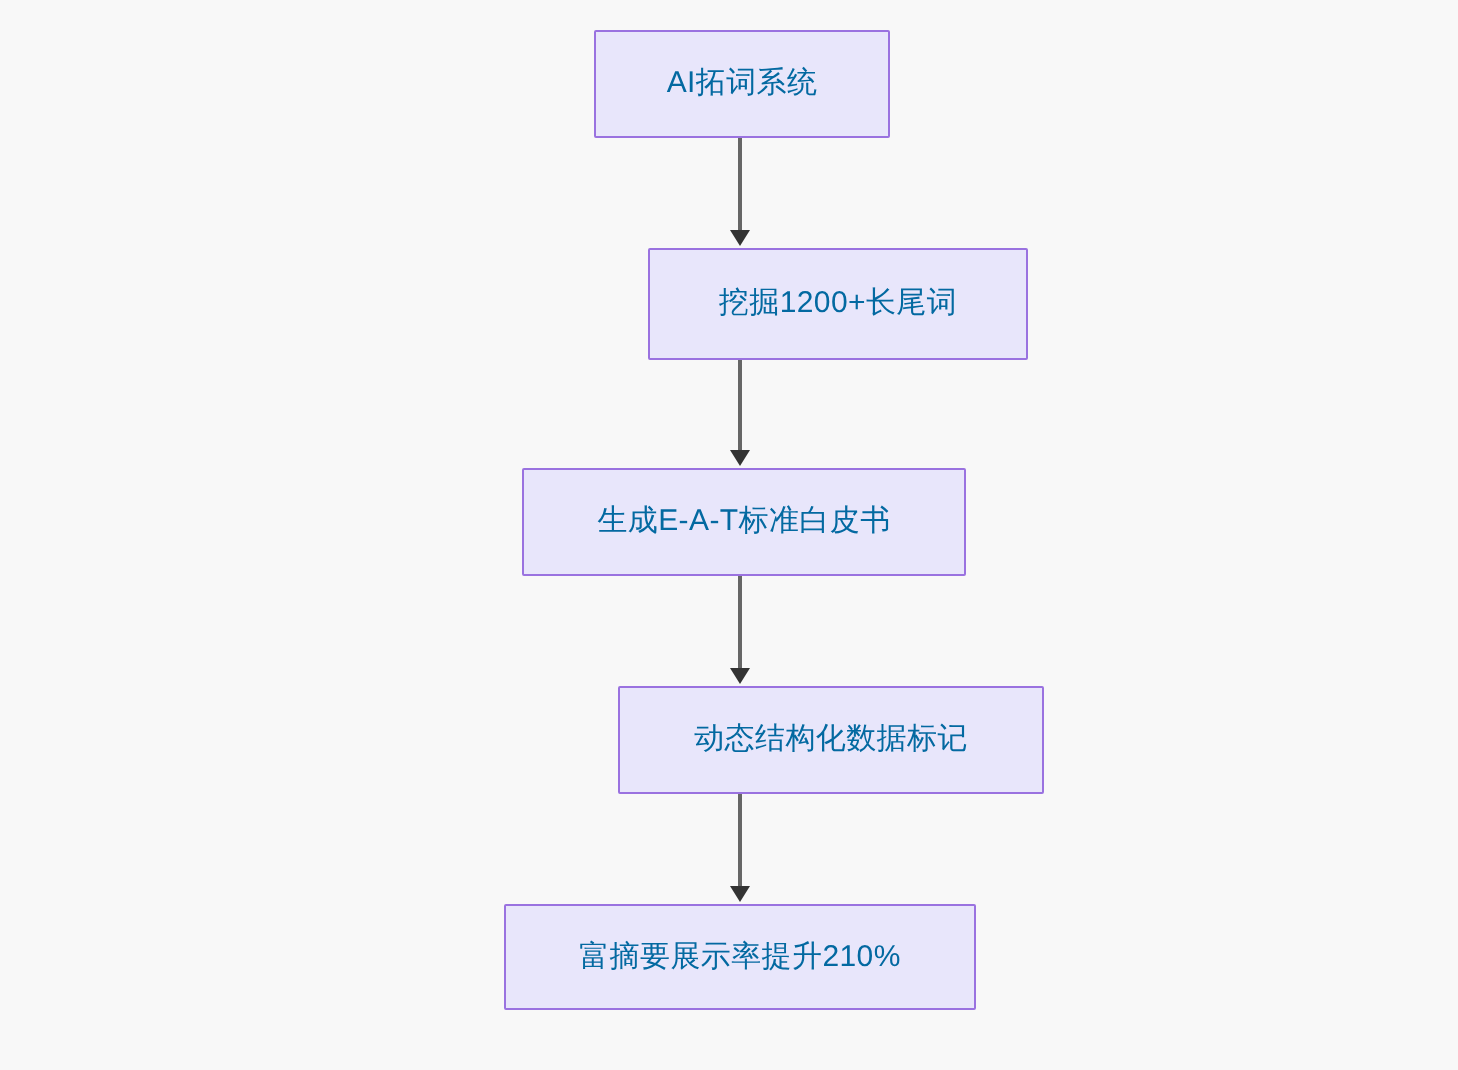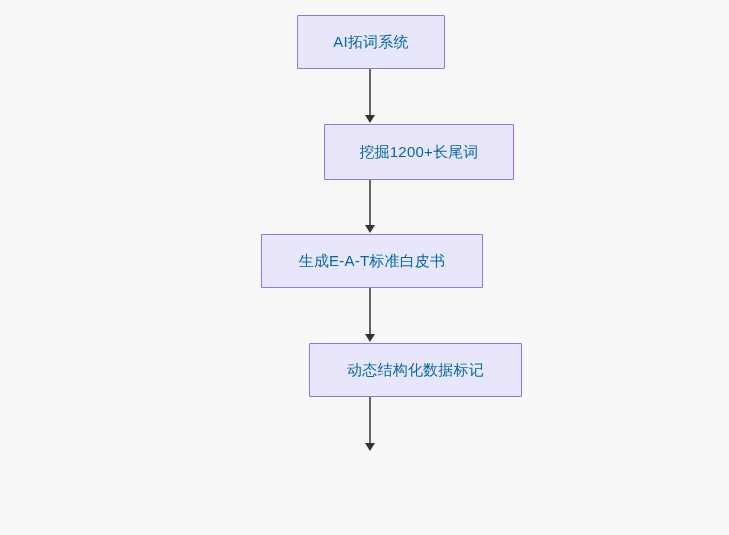--- a/index.html
+++ b/index.html
@@ -100,14 +100,17 @@
   <div class="connector" id="conn-3"></div>
   <div class="arrowhead" id="arrow-3"></div>
 
   <div class="flow-node" id="node-4">
     <span class="flow-node-label">动态结构化数据标记</span>
   </div>
 
   <div class="connector" id="conn-4"></div>
   <div class="arrowhead" id="arrow-4"></div>
 
+  <div class="flow-node" id="node-5">
+    <span class="flow-node-label">富摘要展示率提升210%</span>
+  </div>
 
 </div>
 
 </body></html>

